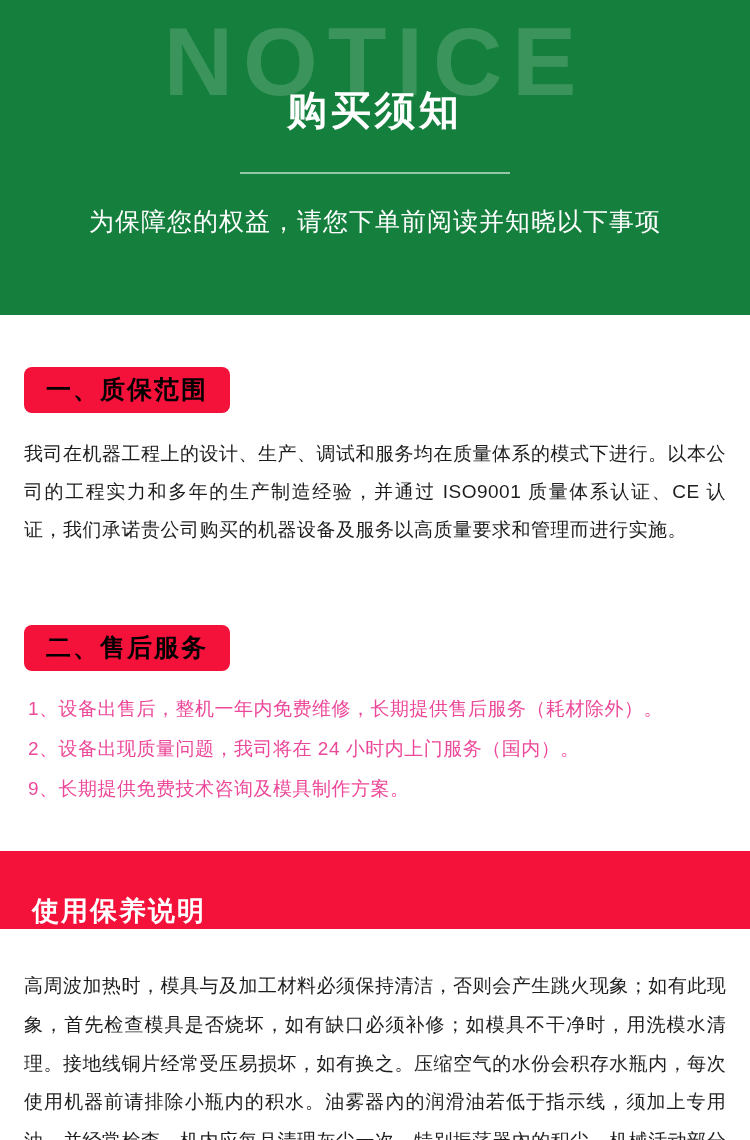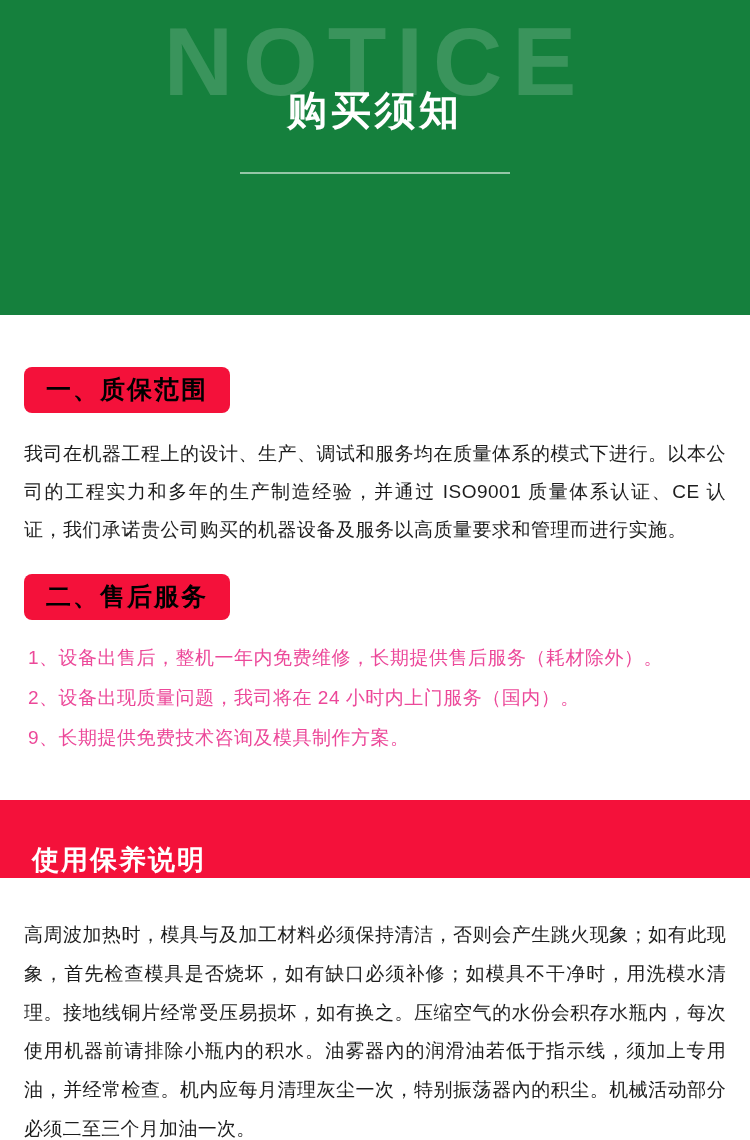--- a/index.html
+++ b/index.html
@@ -88,21 +88,21 @@
     color: #000000;
     font-size: 25px;
     font-weight: bold;
     letter-spacing: 2px;
     padding: 10px 22px 11px 22px;
     border-radius: 8px;
     line-height: 1;
   }
 
   .s1-tag-wrap { margin-top: 52px; }
-  .s2-tag-wrap { margin-top: 25px; }
+  .s2-tag-wrap { margin-top: 76px; }
 
   .para {
     margin-top: 22px;
     font-size: 19px;
     line-height: 2.0;
     color: #1d1d1d;
     letter-spacing: 0.5px;
     text-align: justify;
   }
 
@@ -149,20 +149,21 @@
 </head>
 <body>
 
 <div class="page">
 
   <div class="hero">
     <div class="hero-ghost">NOTICE</div>
     <div class="hero-title">购买须知</div>
     <div class="hero-rule"></div>
     <div class="hero-sub">
+      <div>为保障您的权益，请您下单前阅读并知晓以下事项</div>
     </div>
   </div>
 
   <div class="content">
 
     <div class="s1-tag-wrap">
       <span class="tag">一、质保范围</span>
       <p class="para">我司在机器工程上的设计、生产、调试和服务均在质量体系的模式下进行。以本公司的工程实力和多年的生产制造经验，并通过 ISO9001 质量体系认证、CE 认证，我们承诺贵公司购买的机器设备及服务以高质量要求和管理而进行实施。</p>
     </div>
 

